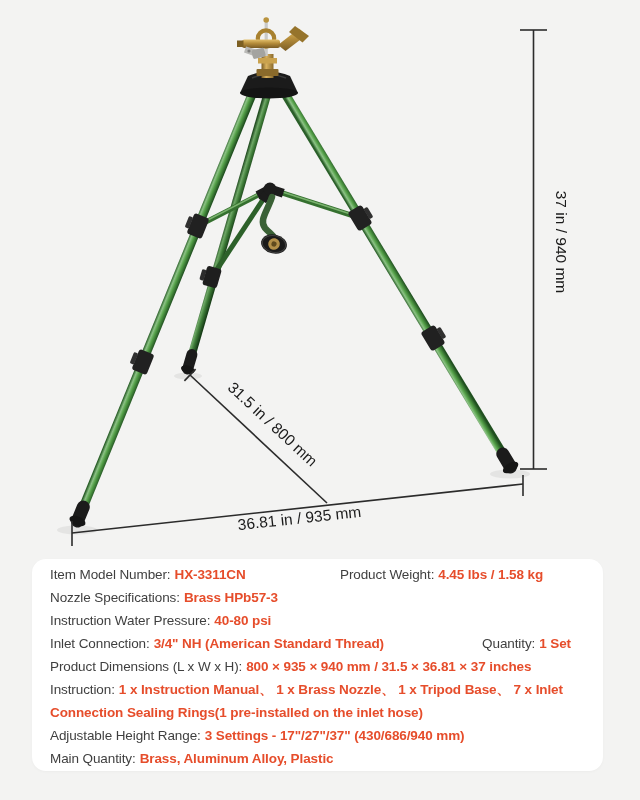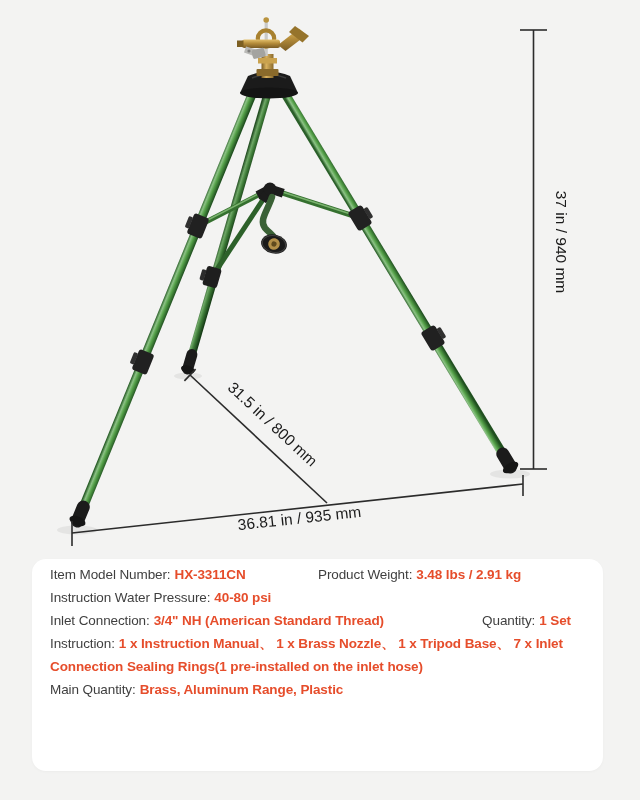--- a/index.html
+++ b/index.html
@@ -23,20 +23,21 @@
     padding: 4px 14px 3px 18px;
     overflow: hidden;
     box-shadow: 0 1px 3px rgba(0,0,0,0.03);
   }
   .row {
     display: flex;
     font-size: 13.5px;
     line-height: 23px;
     color: #3f3f3f;
     letter-spacing: -0.1px;
+    gap: 22px;
   }
   .row p { margin: 0; }
   .seg { white-space: nowrap; }
   .seg.colL { flex: 0 0 268px; }
   .row.spread .segR { margin-left: auto; padding-right: 18px; text-align: center; }
   .row.full { display: block; }
   .row.full .seg { white-space: normal; }
   .lbl { color: #3f3f3f; }
   .val { color: #e64d2b; font-weight: 700; margin-left: 4px; }
   svg text {
@@ -195,38 +196,45 @@
     <line x1="184.4" y1="380.9" x2="195.6" y2="369.1"></line>
   </g>
   <text text-anchor="middle" transform="translate(269,428) rotate(43)">31.5 in / 800 mm</text>
 </svg>
 </div>
 
 <div class="card">
 
   <div class="row">
     <p class="seg colL"><span class="lbl">Item Model Number:</span><span class="val">HX-3311CN</span></p>
-    <p class="seg"><span class="lbl">Product Weight:</span><span class="val">3.48 lbs / 2.91 kg</span></p>
+    <p class="seg"><span class="lbl">Product Weight:</span><span class="val">4.45 lbs / 1.58 kg</span></p>
   </div>
 
   <div class="row">
+    <p class="seg colL"><span class="lbl">Nozzle Specifications:</span><span class="val">Brass HPb57-3</span></p>
   </div>
 
   <div class="row">
     <p class="seg"><span class="lbl">Instruction Water Pressure:</span><span class="val">40-80 psi</span></p>
   </div>
 
   <div class="row spread">
     <p class="seg"><span class="lbl">Inlet Connection:</span><span class="val">3/4" NH (American Standard Thread)</span></p>
     <p class="seg segR"><span class="lbl">Quantity:</span><span class="val">1 Set</span></p>
   </div>
 
+  <div class="row full">
+    <p class="seg"><span class="lbl">Product Dimensions (L x W x H):</span><span class="val">800 × 935 × 940 mm / 31.5 × 36.81 × 37 inches</span></p>
+  </div>
 
   <div class="row full">
     <p class="seg"><span class="lbl">Instruction:</span><span class="val">1 x Instruction Manual、 1 x Brass Nozzle、 1 x Tripod Base、 7 x Inlet Connection Sealing Rings(1 pre-installed on the inlet hose)</span></p>
   </div>
 
-
-  <div class="row full">
-    <p class="seg"><span class="lbl">Main Quantity:</span><span class="val">Brass, Aluminum Range, Plastic</span></p>
+  <div class="row full">
+    <p class="seg"><span class="lbl">Adjustable Height Range:</span><span class="val">3 Settings - 17"/27"/37" (430/686/940 mm)</span></p>
+  </div>
+
+  <div class="row full">
+    <p class="seg"><span class="lbl">Main Quantity:</span><span class="val">Brass, Aluminum Alloy, Plastic</span></p>
   </div>
 
 </div>
 
 </body></html>

